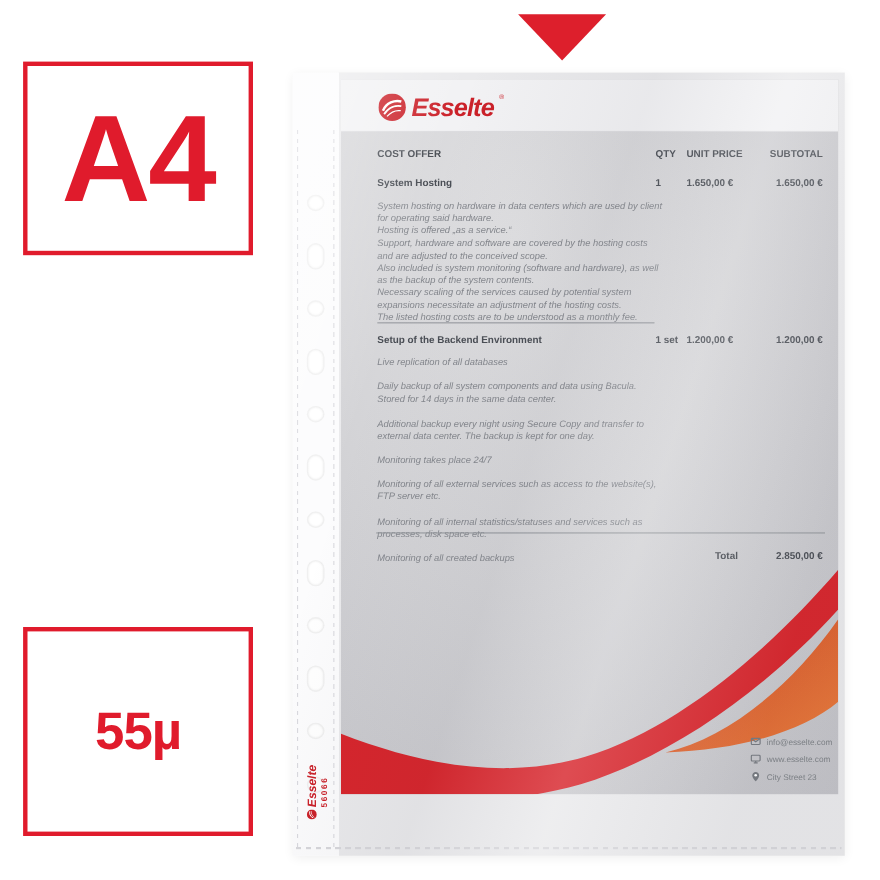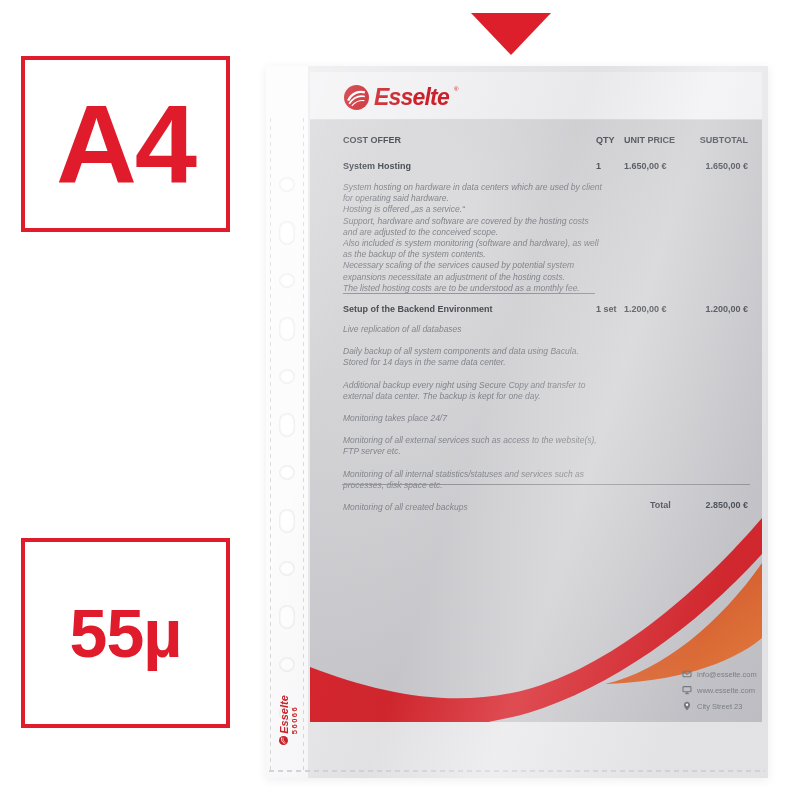--- a/index.html
+++ b/index.html
@@ -10,21 +10,21 @@
   .tri { position:absolute; left:471px; top:13px; width:0; height:0;
          border-left:40px solid transparent; border-right:40px solid transparent;
          border-top:42px solid #dd1f2c; }
 
   
   .badge { position:absolute; left:21px; width:209px; border:4px solid #e01b2c;
            display:flex; align-items:center; justify-content:center;
            color:#e01b2c; font-weight:bold; background:#fff; }
   #badge-a4  { top:56px;  height:176px; font-size:112px; letter-spacing:-2px; }
   #badge-100x{ top:290px; height:202px; font-size:72px;  letter-spacing:-1px; }
-  #badge-55u { top:538px; height:190px; font-size:68px;  letter-spacing:-1px; }
+  #badge-55u { top:570px; height:190px; font-size:48px;  letter-spacing:-1px; }
 
   
   .sleeve { position:absolute; left:266px; top:66px; width:502px; height:712px;
             box-shadow:0 2px 10px rgba(0,0,0,.07); }
   .sleeve-body { position:absolute; left:42px; top:0; right:0; bottom:0; background:#eaeaec; }
   .strip { position:absolute; left:0; top:0; width:42px; height:100%; background:#fcfcfd; }
   .perf  { position:absolute; top:52px; bottom:8px; width:1px;
            background:repeating-linear-gradient(180deg,#d9d9de 0 4px, transparent 4px 8px); }
   .perf.l{ left:4px; } .perf.r{ left:37px; }
   .hole  { position:absolute; left:13px; width:16px; height:15px; border-radius:50%;

